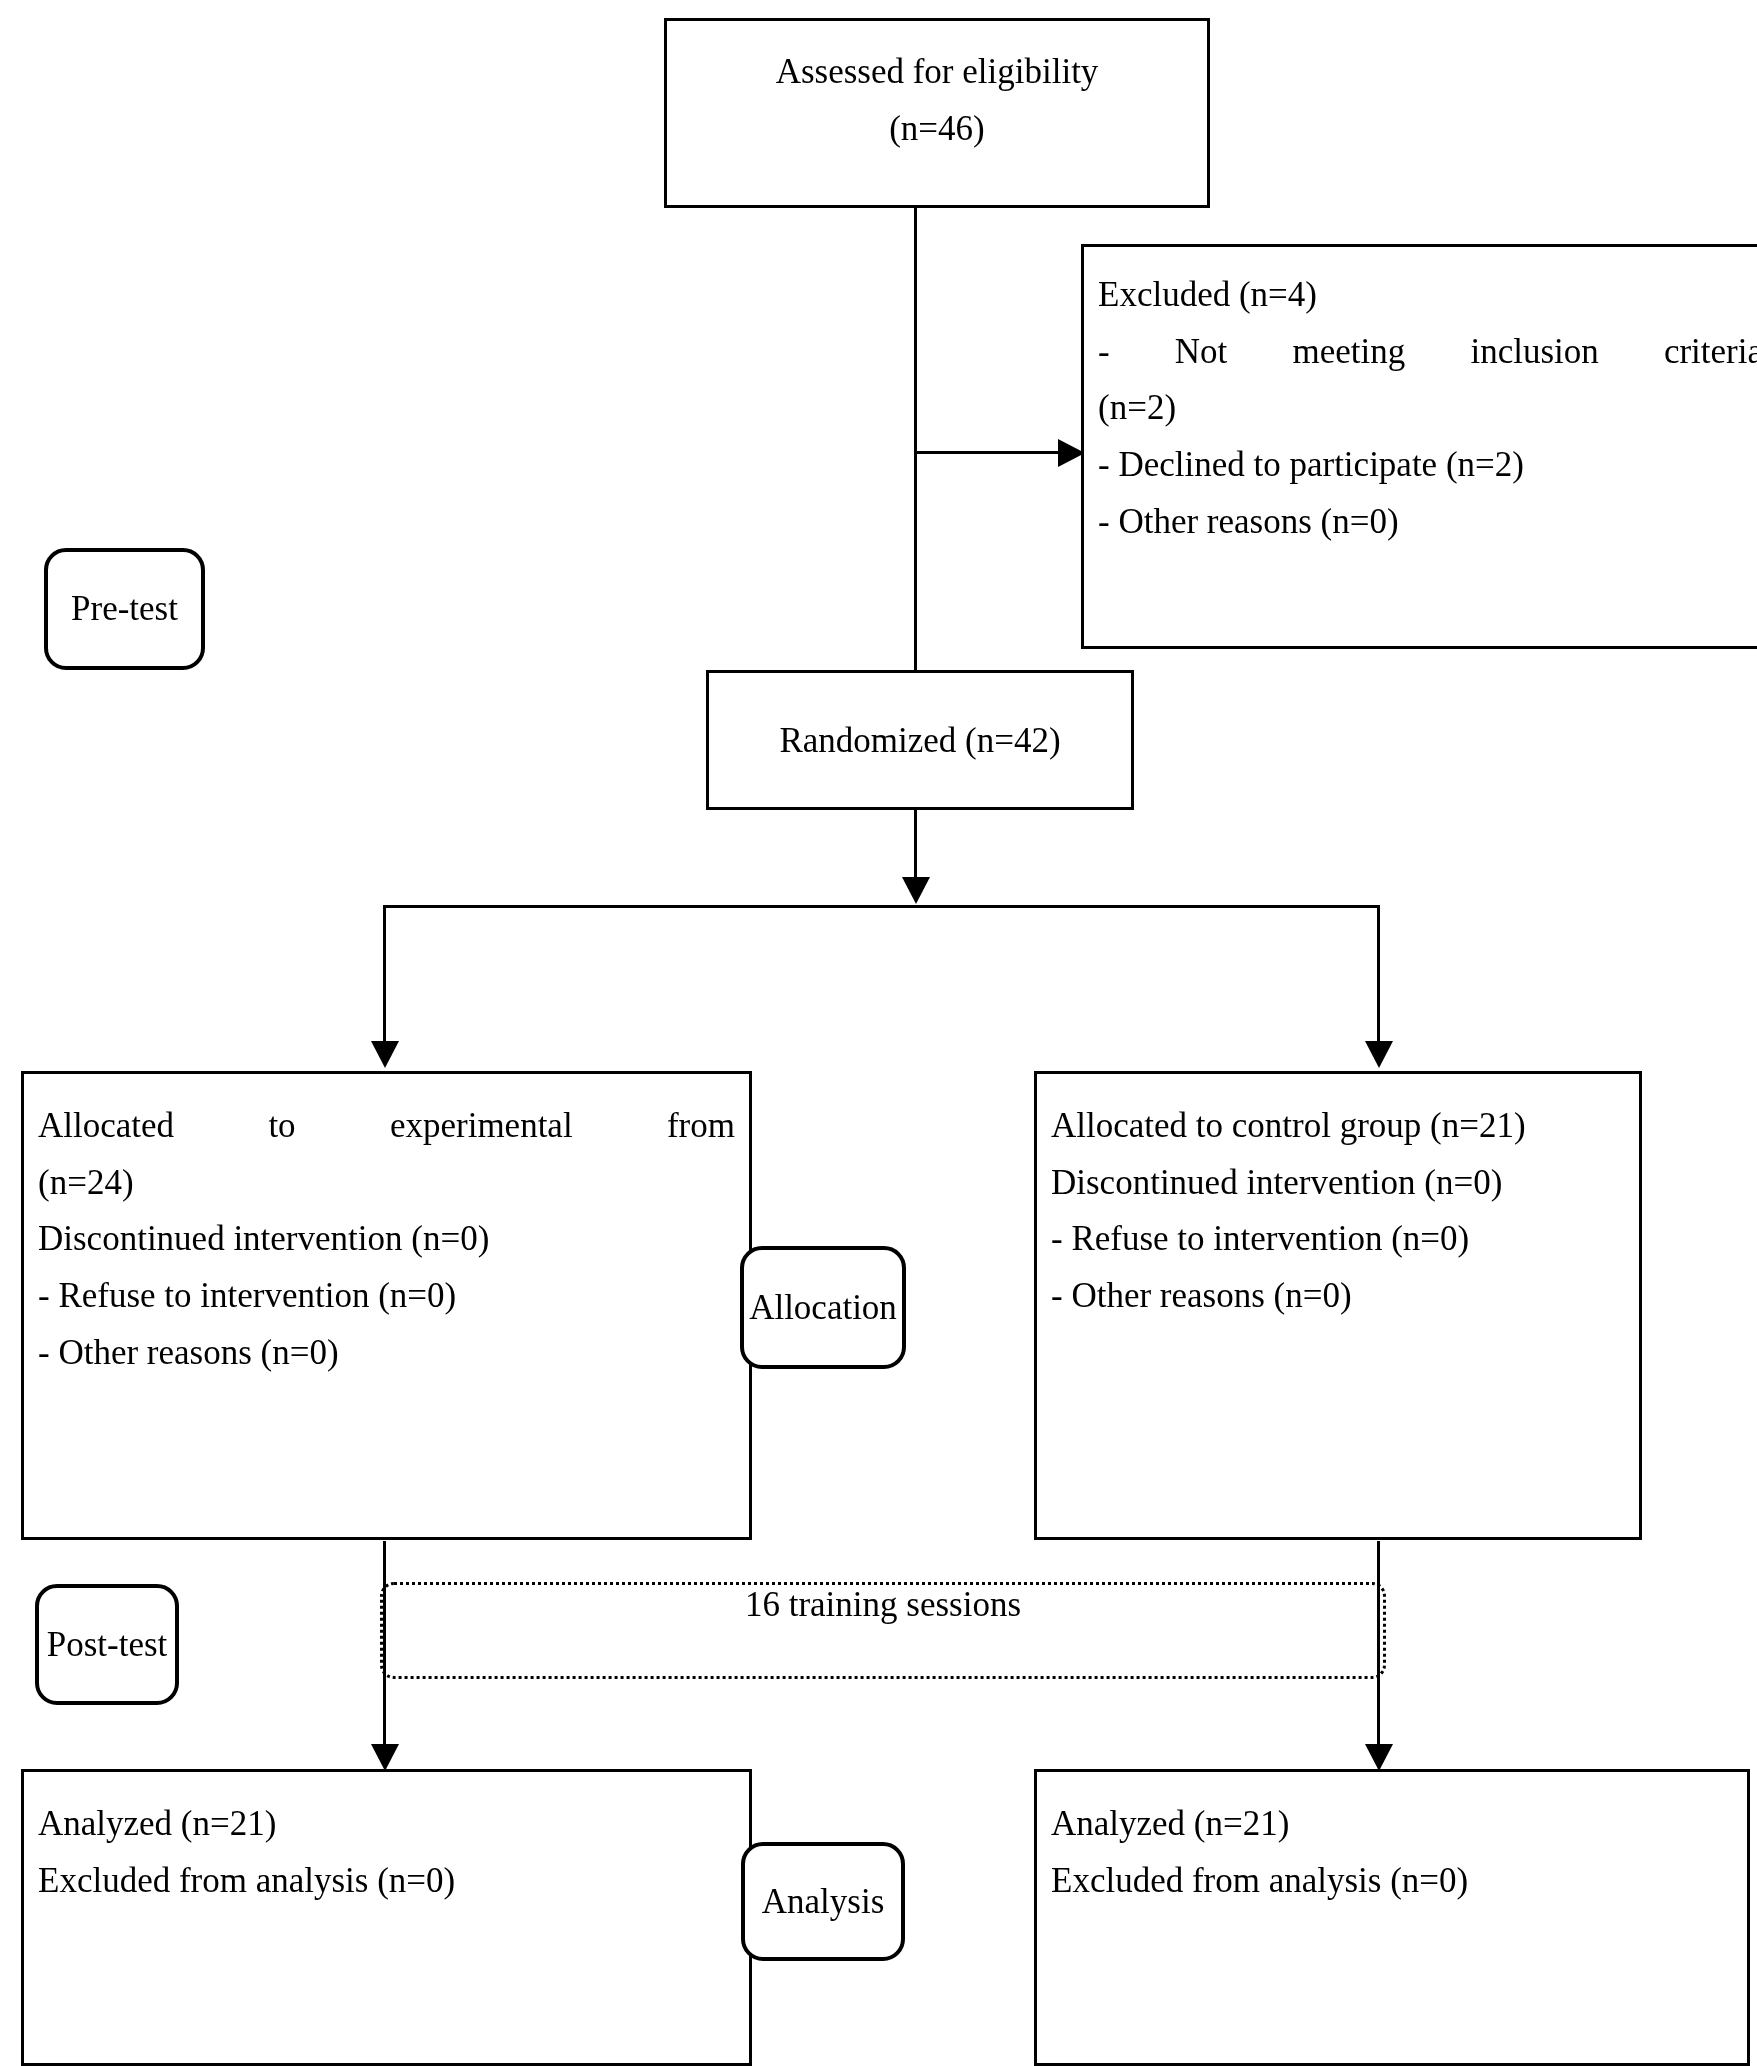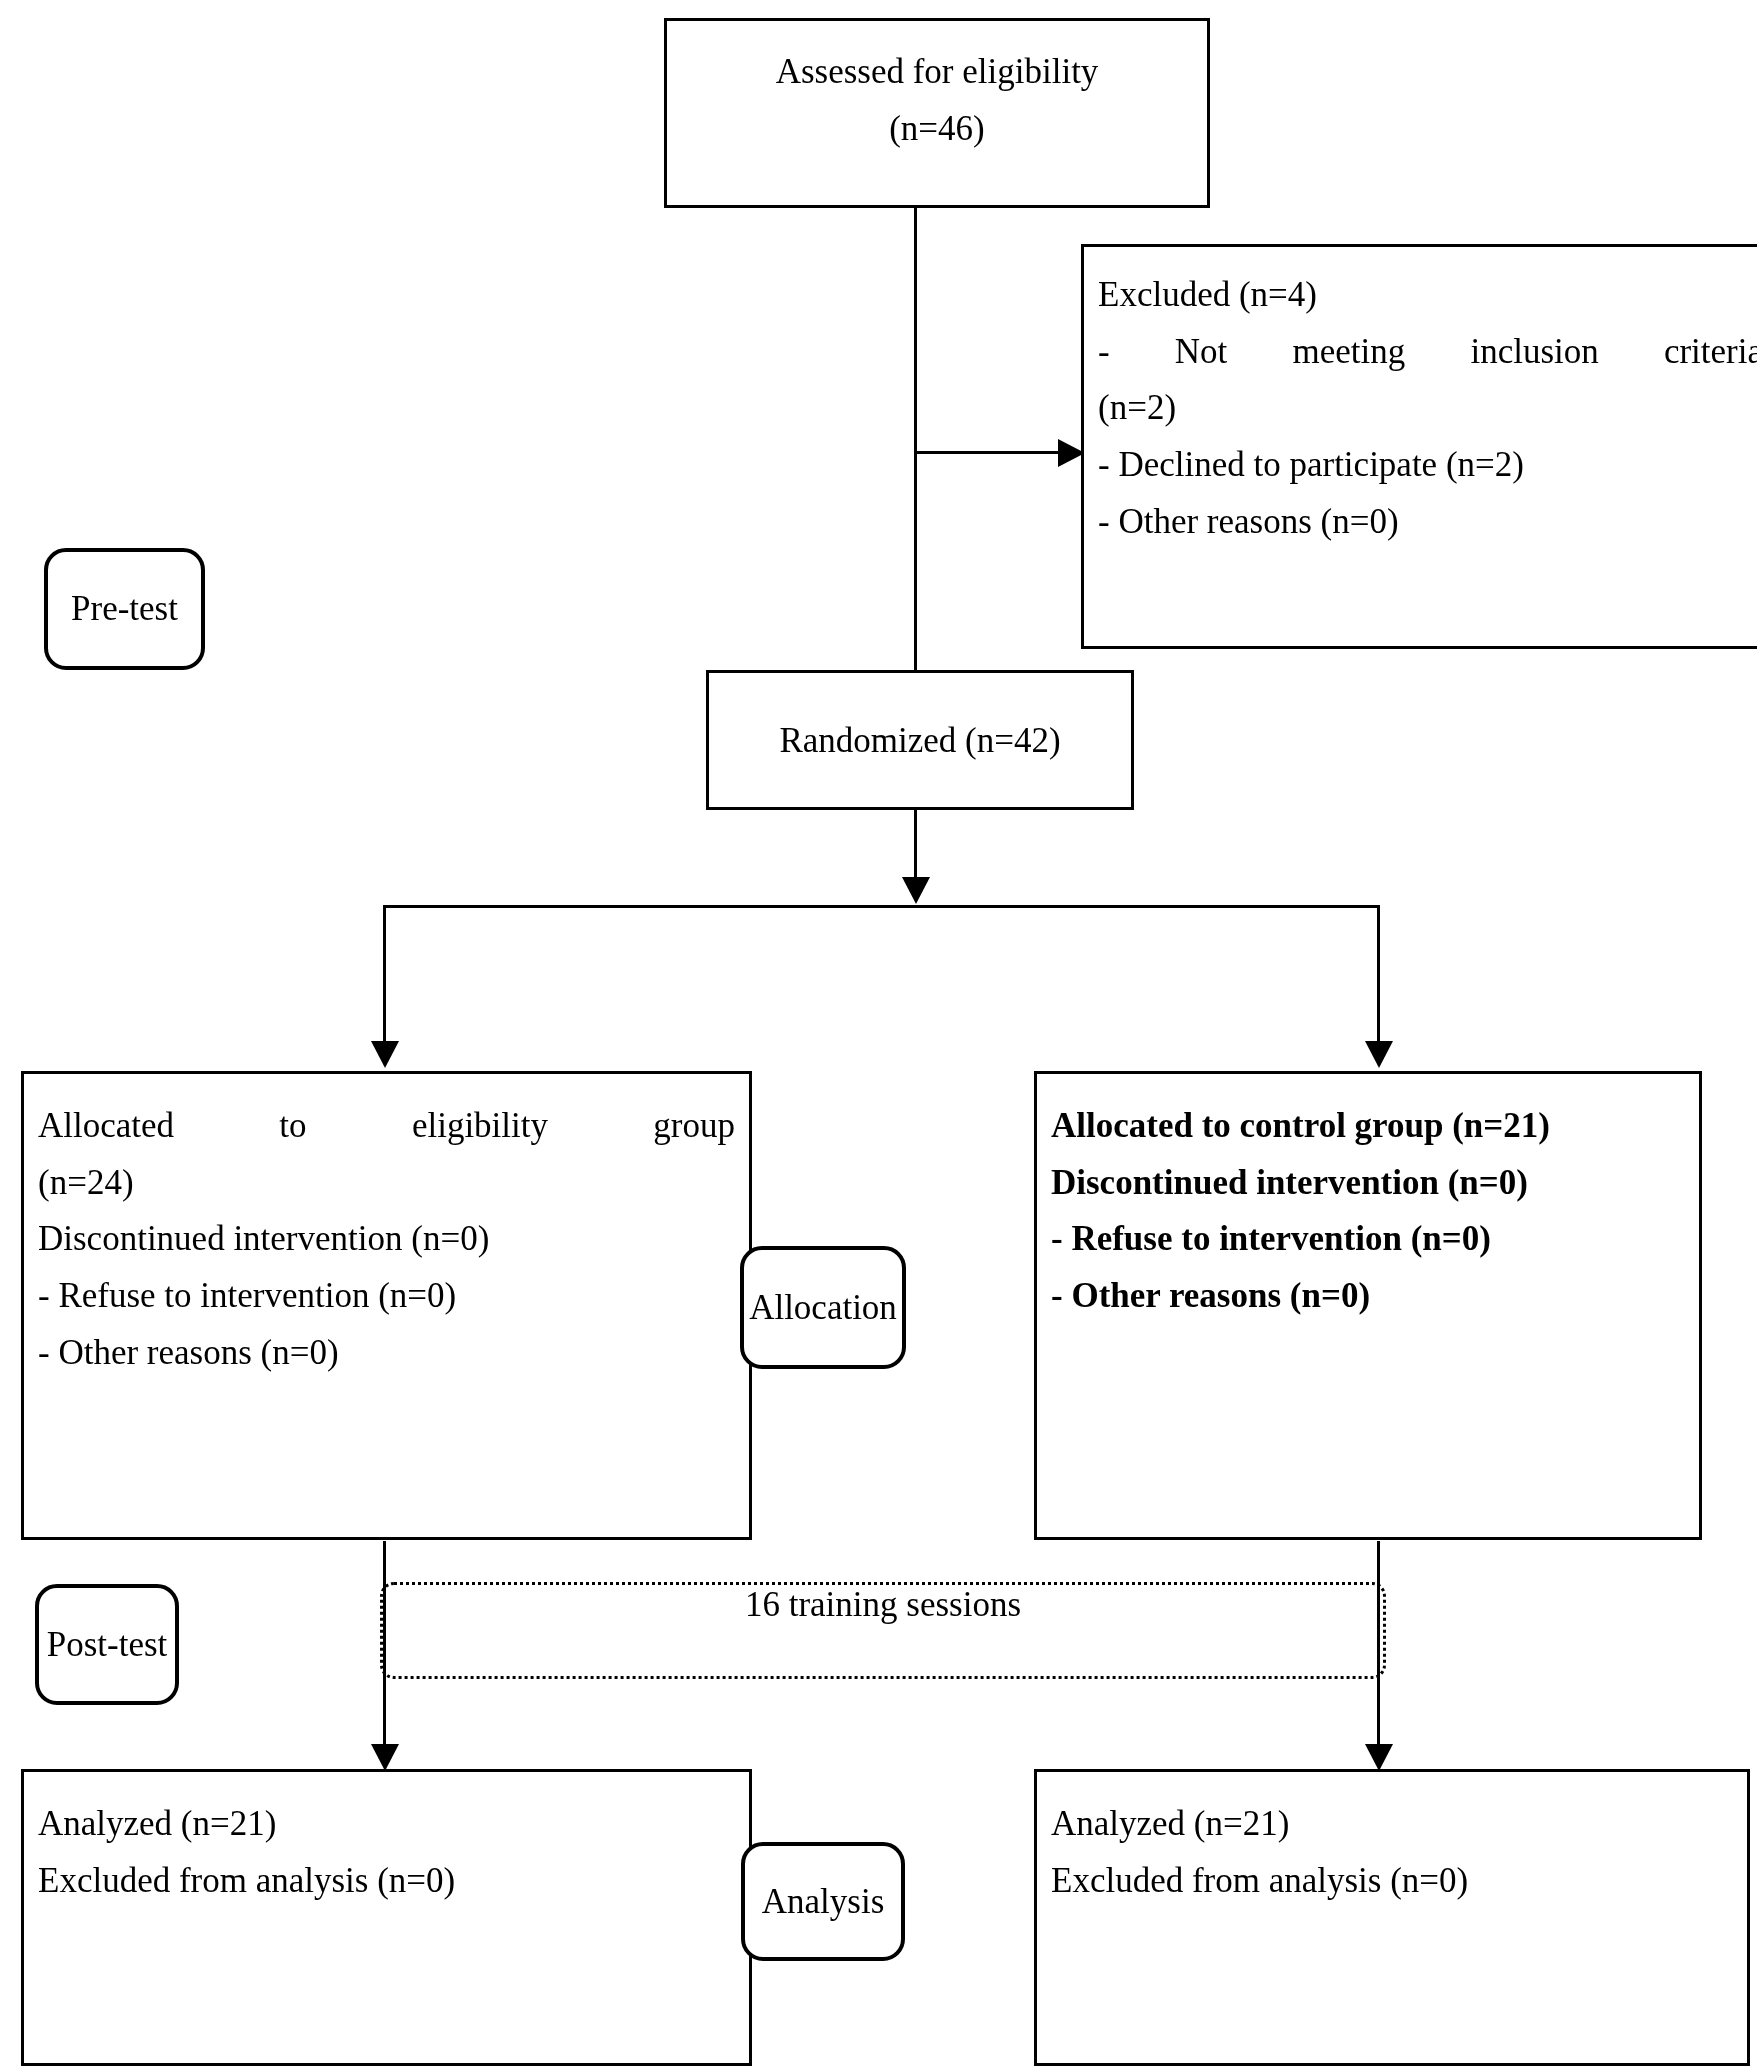--- a/index.html
+++ b/index.html
@@ -112,29 +112,29 @@
   <div class="hline" style="left:383px; top:905px; width:997px;"></div>
 
   <div class="vline" style="left:383px; top:905px; height:143px;"></div>
   <div class="arrow-down" style="left:371px; top:1041px;"></div>
 
   <div class="vline" style="left:1377px; top:905px; height:143px;"></div>
   <div class="arrow-down" style="left:1365px; top:1041px;"></div>
 
   <div class="box" style="left:21px; top:1071px; width:731px; height:469px;">
     <div class="txt" style="top:24px;">
-      <div class="just-line">Allocated to eligibility group</div>
+      <div class="just-line">Allocated to experimental from</div>
       <div>(n=24)</div>
       <div>Discontinued intervention (n=0)</div>
       <div>- Refuse to intervention (n=0)</div>
       <div>- Other reasons (n=0)</div>
     </div>
   </div>
 
-  <div class="box" style="left:1034px; top:1071px; width:668px; height:469px;font-weight:bold;">
+  <div class="box" style="left:1034px; top:1071px; width:608px; height:469px;">
     <div class="txt" style="top:24px;">
       <div>Allocated to control group (n=21)</div>
       <div>Discontinued intervention (n=0)</div>
       <div>- Refuse to intervention (n=0)</div>
       <div>- Other reasons (n=0)</div>
     </div>
   </div>
 
   <div class="roundbox" style="left:740px; top:1246px; width:166px; height:123px;">
     <span>Allocation</span>

